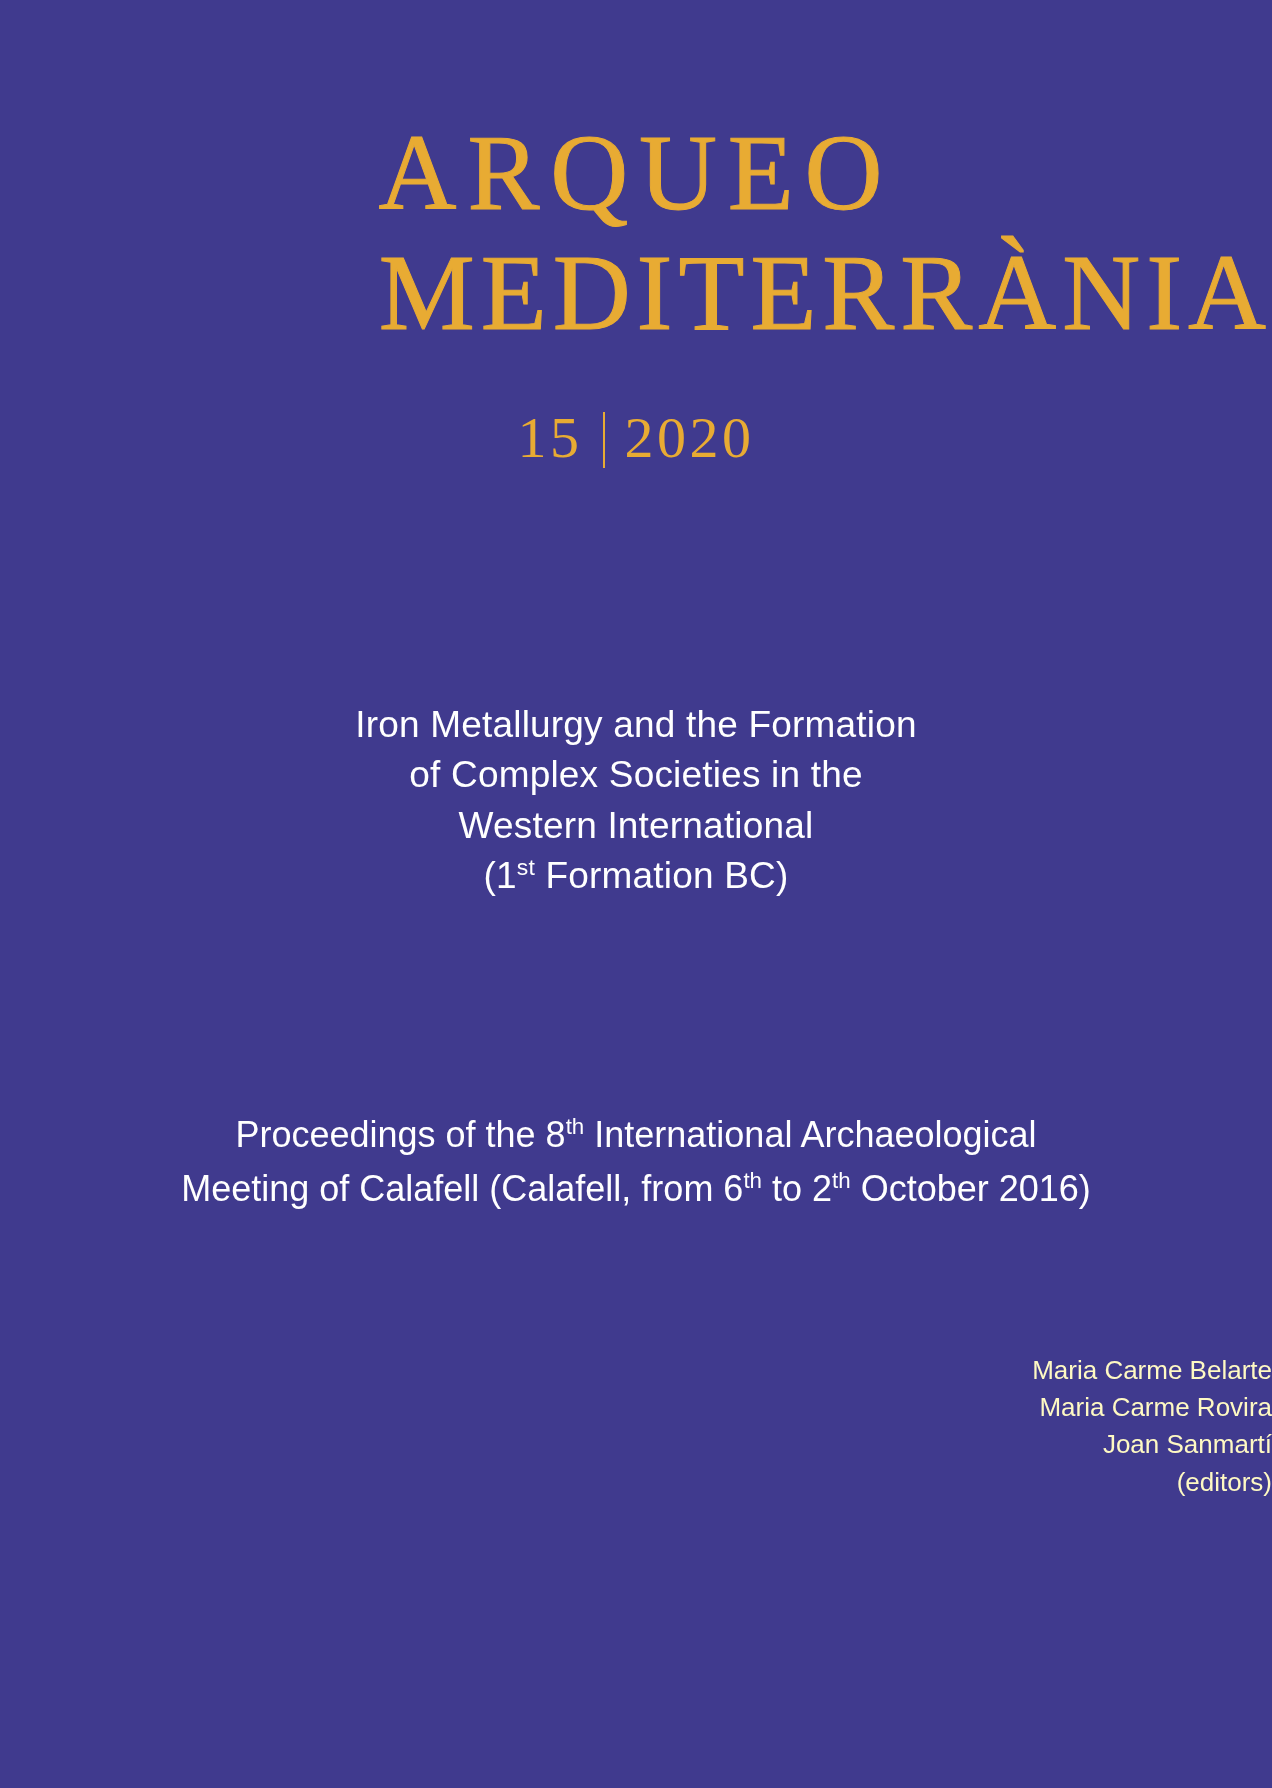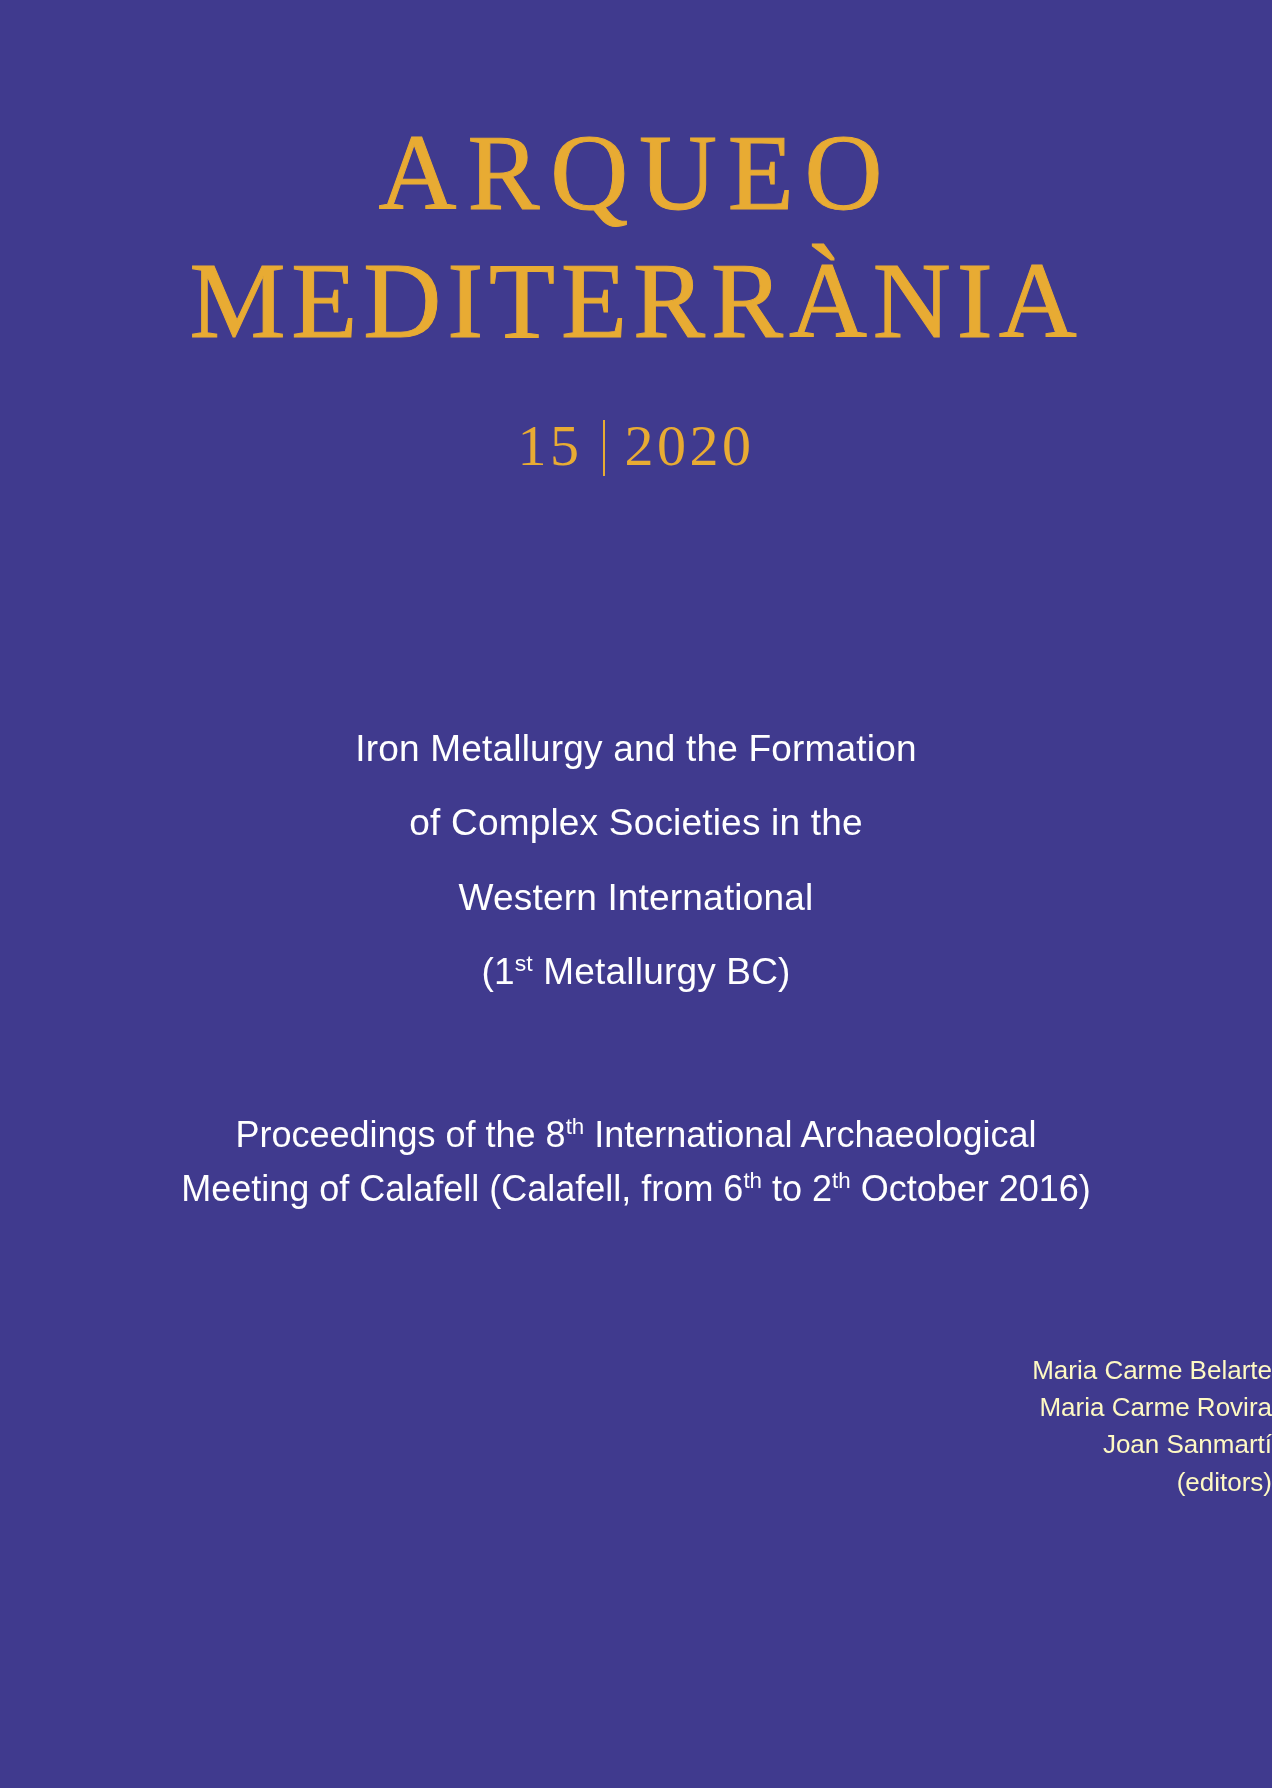--- a/index.html
+++ b/index.html
@@ -44,21 +44,22 @@
     -webkit-text-stroke: 1px #e8ab33;
     text-shadow: none;
   }
   .masthead-1 {
     font-size: 108px;
     letter-spacing: 0.10em;
   }
   .masthead-2 {
     font-size: 108px;
     letter-spacing: 0.055em;
-    margin-top: 18px;
+    margin-top: 10px;
+    text-align: right;
   }
   .masthead-issue {
     margin-top: 56px;
     font-family: "Liberation Serif", serif;
     font-size: 58px;
     letter-spacing: 0.06em;
     color: #e8ab33;
     display: flex;
     justify-content: center;
     align-items: center;
@@ -79,21 +80,21 @@
     top: 700px;
     left: 0;
     width: 100%;
     text-align: center;
     color: #ffffff;
     font-size: 37px;
     line-height: 1.36;
     font-weight: 400;
     letter-spacing: 0.005em;
   }
-  .title-line { display: block; margin-top: 24px; }
+  .title-line { display: block; }
   sup.ord {
     font-size: 0.62em;
     vertical-align: super;
     line-height: 0;
   }
 
   
   .proceedings {
     position: absolute;
     top: 1108px;
@@ -155,21 +156,21 @@
         <span>15</span>
         <span class="issue-sep"></span>
         <span>2020</span>
       </div>
     </div>
 
     <div class="title-block">
       <span class="title-line">Iron Metallurgy and the Formation</span>
       <span class="title-line">of Complex Societies in the</span>
       <span class="title-line">Western International</span>
-      <span class="title-line"><span>(1</span><sup class="ord">st</sup><span> Metallurgy BC)</span></span>
+      <span class="title-line"><span>(1</span><sup class="ord">st</sup><span> Formation BC)</span></span>
     </div>
 
     <div class="proceedings">
       <span class="proceedings-line"><span>Proceedings of the 8</span><sup class="ord">th</sup><span> International Archaeological</span></span>
       <span class="proceedings-line"><span>Meeting of Calafell (Calafell, from 6</span><sup class="ord">th</sup><span> to 2</span><sup class="ord">th</sup><span> October 2016)</span></span>
     </div>
 
     <div class="editors">
       <span class="editor-line">Maria Carme Belarte</span>
       <span class="editor-line">Maria Carme Rovira</span>

